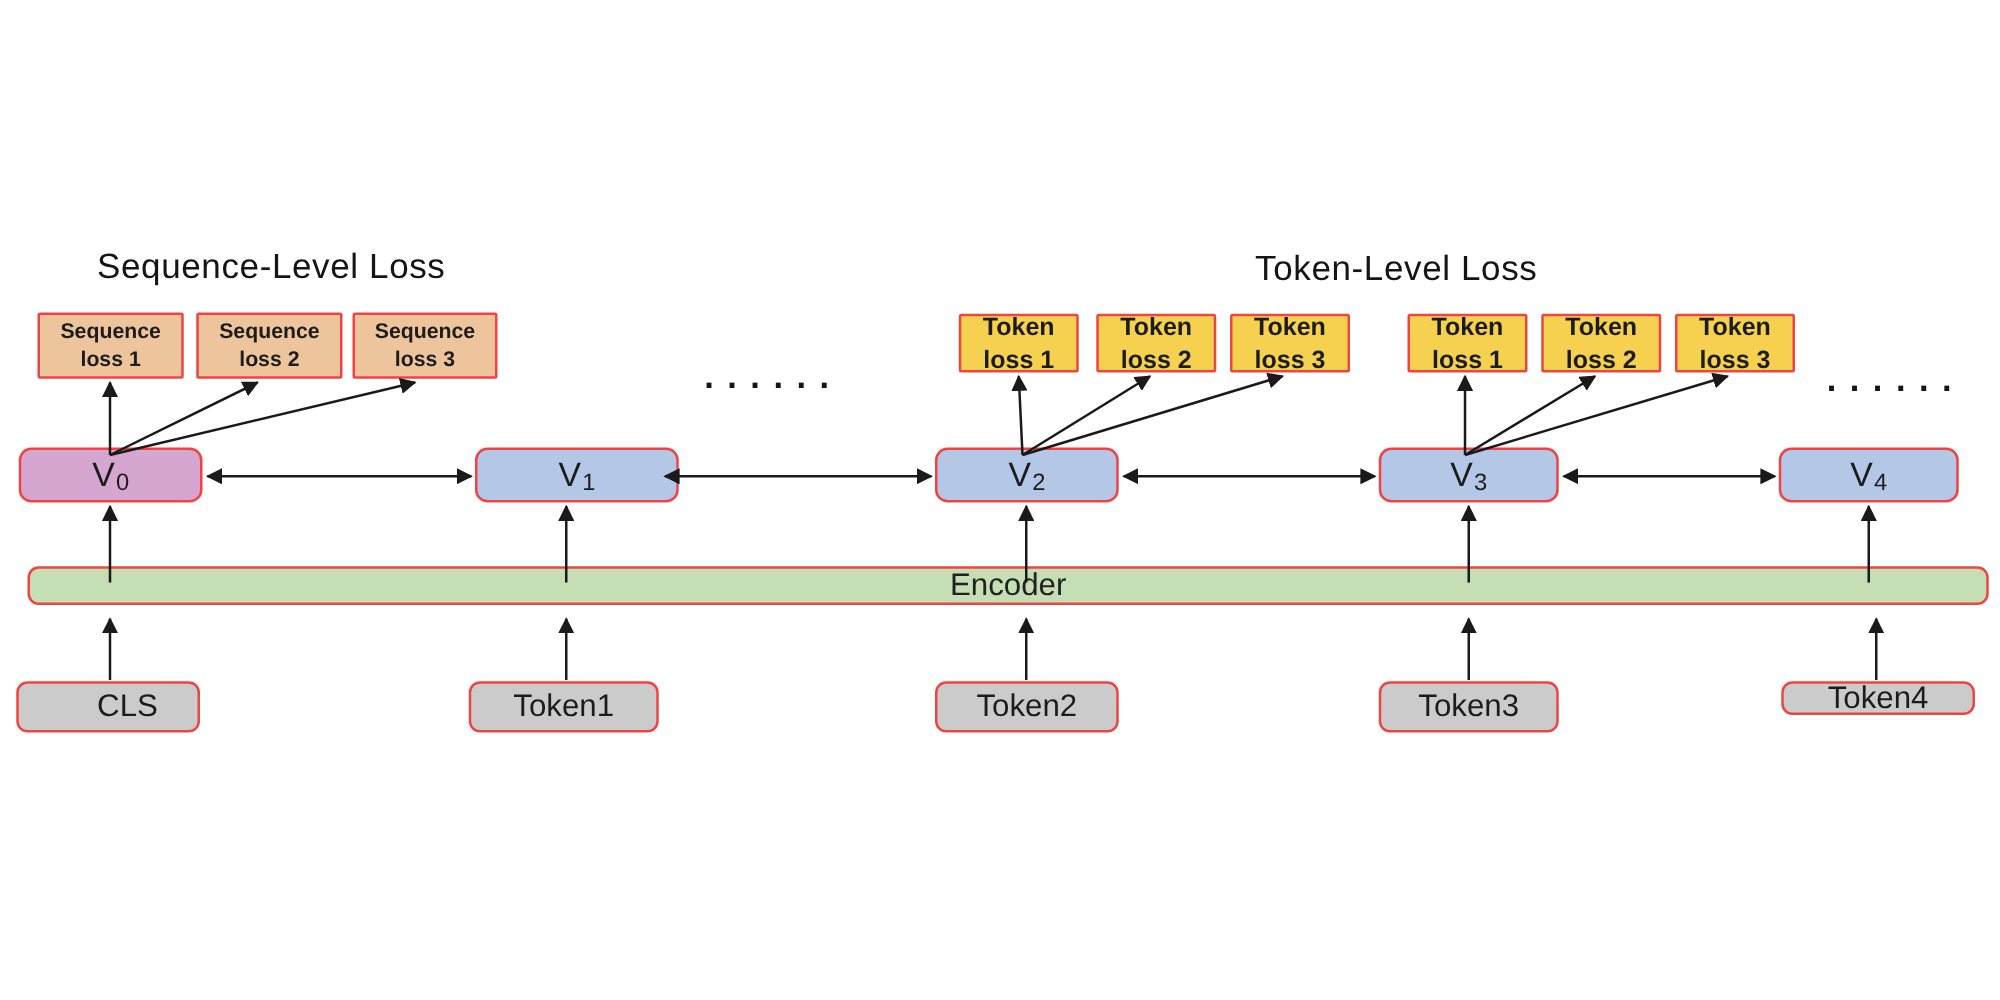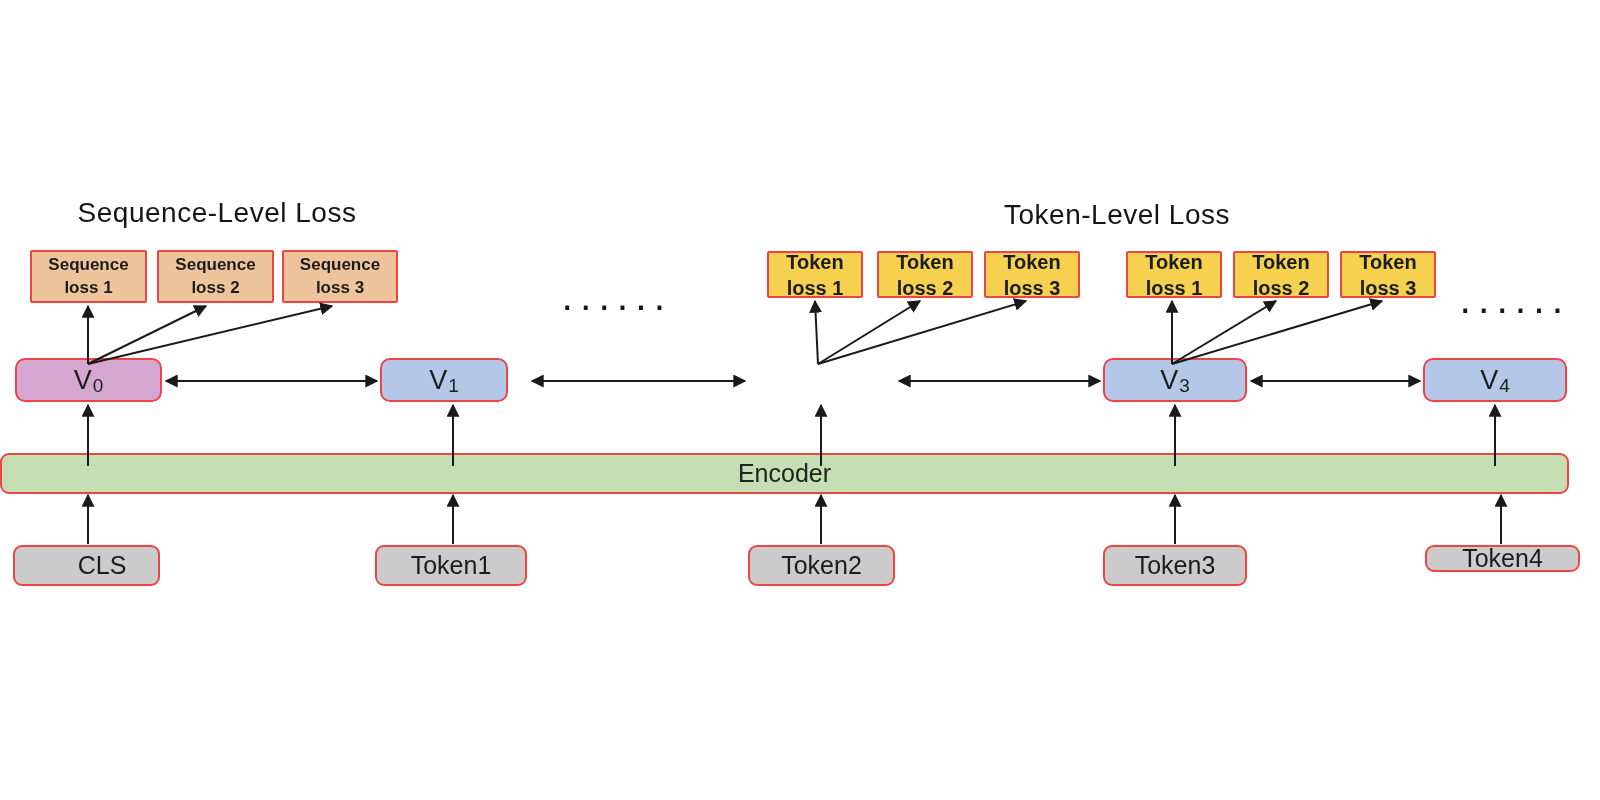--- a/index.html
+++ b/index.html
@@ -50,31 +50,34 @@
   <div class="box loss tok-loss" style="left:1126px;top:251px;width:96px;height:47px;">Token loss 1</div>
   <div class="box loss tok-loss" style="left:1233px;top:251px;width:96px;height:47px;">Token loss 2</div>
   <div class="box loss tok-loss" style="left:1340px;top:251px;width:96px;height:47px;">Token loss 3</div>
 
   <div class="dots" style="left:560px;top:288px;">......</div>
   <div class="dots" style="left:1458px;top:291px;">......</div>
 
   <div class="box state cls-state" style="left:15px;top:358px;width:147px;height:44px;justify-content:center;">
     <span><span>V</span><span class="sub">0</span></span>
   </div>
-  <div class="box state" style="left:380px;top:358px;width:128px;height:44px;">
+  <div class="box state" style="left:380px;top:358px;width:163px;height:44px;">
     <span><span>V</span><span class="sub">1</span></span>
+  </div>
+  <div class="box state" style="left:748px;top:358px;width:147px;height:44px;">
+    <span><span>V</span><span class="sub">2</span></span>
   </div>
   <div class="box state" style="left:1103px;top:358px;width:144px;height:44px;">
     <span><span>V</span><span class="sub">3</span></span>
   </div>
   <div class="box state" style="left:1423px;top:358px;width:144px;height:44px;">
     <span><span>V</span><span class="sub">4</span></span>
   </div>
 
-  <div class="box encoder" style="left:0;top:453px;width:1569px;height:41px;">Encoder</div>
+  <div class="box encoder" style="left:22px;top:453px;width:1569px;height:31px;">Encoder</div>
 
   <div class="box input" style="left:13px;top:545px;width:147px;height:41px;padding-left:31px;">CLS</div>
   <div class="box input" style="left:375px;top:545px;width:152px;height:41px;">Token1</div>
   <div class="box input" style="left:748px;top:545px;width:147px;height:41px;">Token2</div>
   <div class="box input" style="left:1103px;top:545px;width:144px;height:41px;">Token3</div>
   <div class="box input" style="left:1425px;top:545px;width:155px;height:27px;">Token4</div>
 
   <svg class="arrows" width="1600" height="800" viewBox="0 0 1600 800">
     <defs>
       <marker id="ah" viewBox="0 0 10 10" refX="9" refY="5" markerWidth="6.5" markerHeight="6.5" orient="auto-start-reverse">

